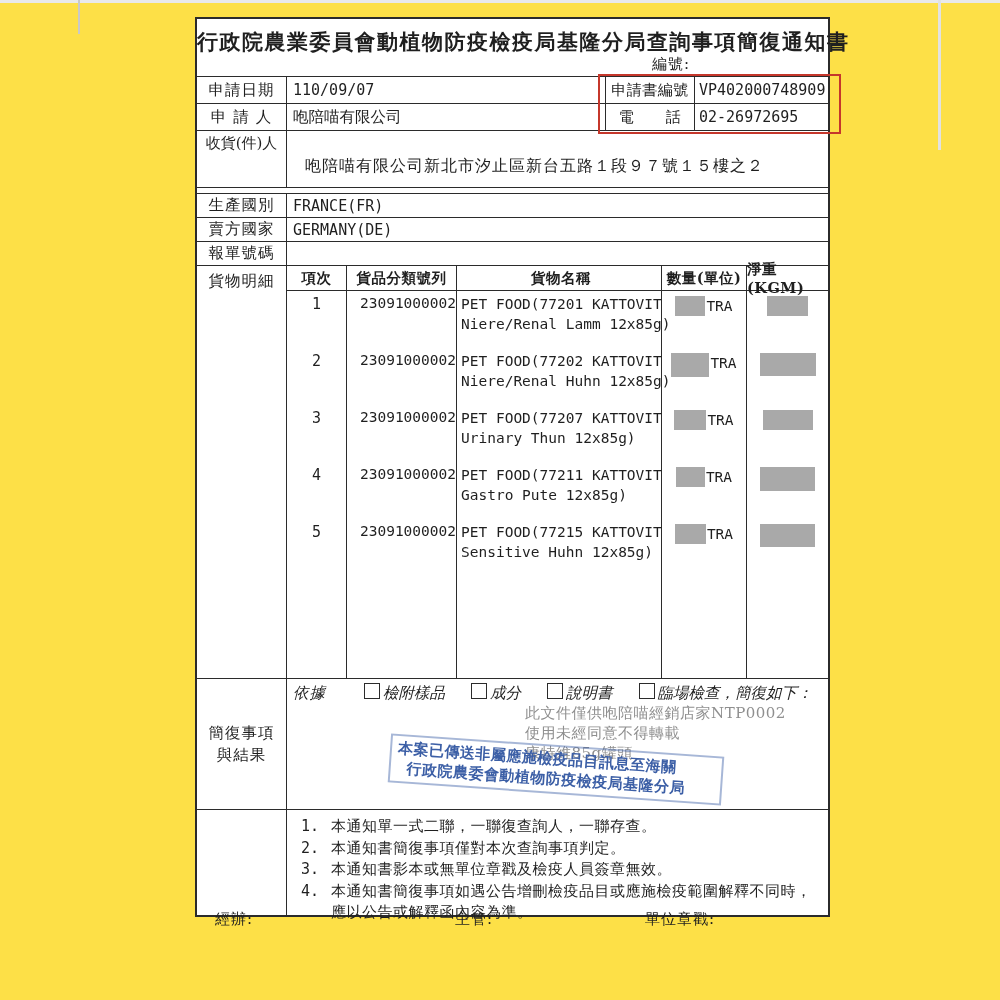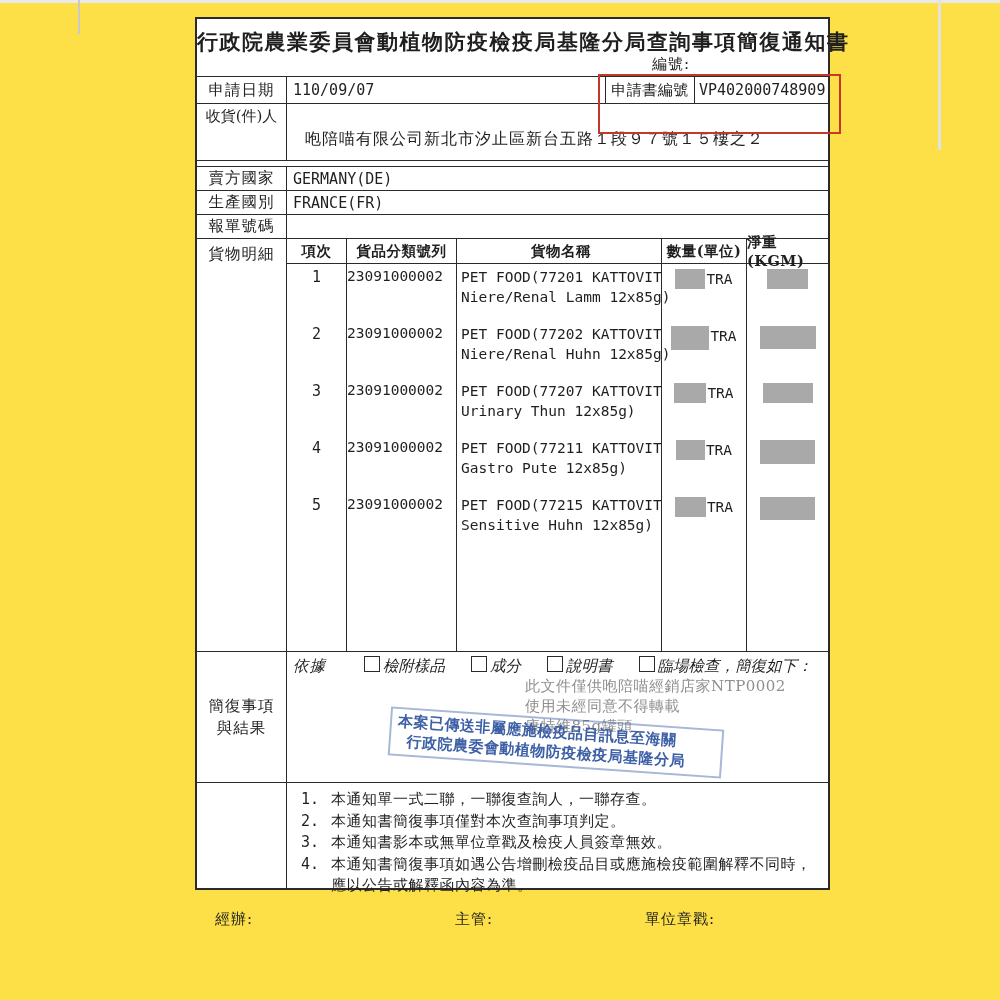--- a/index.html
+++ b/index.html
@@ -56,21 +56,21 @@
   .goods-lbl{align-items:flex-start;padding-top:5px;}
   .goods-table{flex:1;display:flex;flex-direction:column;}
   .g-head{display:flex;height:24px;border-bottom:1.5px solid #2b2b2b;}
   .g-head .gc{display:flex;align-items:center;justify-content:center;font-size:14.5px;font-weight:bold;letter-spacing:0.5px;}
   .g-body{flex:1;display:flex;flex-direction:column;}
   .g-row{display:flex;height:57px;}
   .g-fill{flex:1;display:flex;}
   .gc{box-sizing:border-box;border-right:1.5px solid #2b2b2b;}
   .gc:last-child{border-right:none;}
   .gc-no{width:60px;flex:0 0 60px;text-align:center;padding-top:4px;font-size:15px;}
-  .gc-code{width:110px;flex:0 0 110px;text-align:left;padding-top:4px;font-size:14.5px;}
+  .gc-code{width:110px;flex:0 0 110px;text-align:right;padding-top:4px;font-size:14.5px;}
   .gc-name{width:205px;flex:0 0 205px;padding:3px 0 0 4px;font-size:14.5px;line-height:20px;white-space:nowrap;}
   .gc-qty{width:85px;flex:0 0 85px;padding-top:5px;display:flex;align-items:flex-start;justify-content:center;}
   .gc-wt{width:81px;flex:0 0 81px;padding-top:5px;display:flex;justify-content:center;align-items:flex-start;}
   .g-head .gc-name,.g-head .gc-no,.g-head .gc-code{padding-top:0;}
   .redact{background:#a9a9a9;display:inline-block;}
   .redact-qty{width:30px;height:20px;margin-right:1px;}
   .redact-wt{width:48px;height:20px;}
   .unit-txt{font-size:14.5px;line-height:20px;}
 
   .reply{height:130px;}
@@ -130,39 +130,47 @@
       <div class="cell lbl cjk">申請日期</div>
       <div class="cell val">
           <span class="mono">110/09/07</span>
         </div>
       <div class="cell mid-lbl cjk">申請書編號</div>
       <div class="cell val2">
           <span class="mono">VP402000748909</span>
         </div>
     </div>
 
+    <div class="row r26">
+      <div class="cell lbl cjk">申 請 人</div>
+      <div class="cell val cjk">咆陪喵有限公司</div>
+      <div class="cell mid-lbl cjk">電      話</div>
+      <div class="cell val2">
+          <span class="mono">02-26972695</span>
+        </div>
+    </div>
 
     <div class="row consignee-row">
       <div class="cell lbl cjk consignee-lbl">收貨(件)人</div>
       <div class="cell val cjk consignee-val">咆陪喵有限公司新北市汐止區新台五路１段９７號１５樓之２</div>
     </div>
 
     <div class="section-gap"></div>
+
+    <div class="row r23">
+      <div class="cell lbl cjk">生產國別</div>
+      <div class="cell val">
+          <span class="mono">FRANCE(FR)</span>
+        </div>
+    </div>
 
     <div class="row r23">
       <div class="cell lbl cjk">賣方國家</div>
       <div class="cell val">
           <span class="mono">GERMANY(DE)</span>
-        </div>
-    </div>
-
-    <div class="row r23">
-      <div class="cell lbl cjk">生產國別</div>
-      <div class="cell val">
-          <span class="mono">FRANCE(FR)</span>
         </div>
     </div>
 
     <div class="row r23">
       <div class="cell lbl cjk">報單號碼</div>
     </div>
 
     <div class="row goods">
       <div class="cell lbl cjk goods-lbl">貨物明細</div>
       <div class="goods-table">

